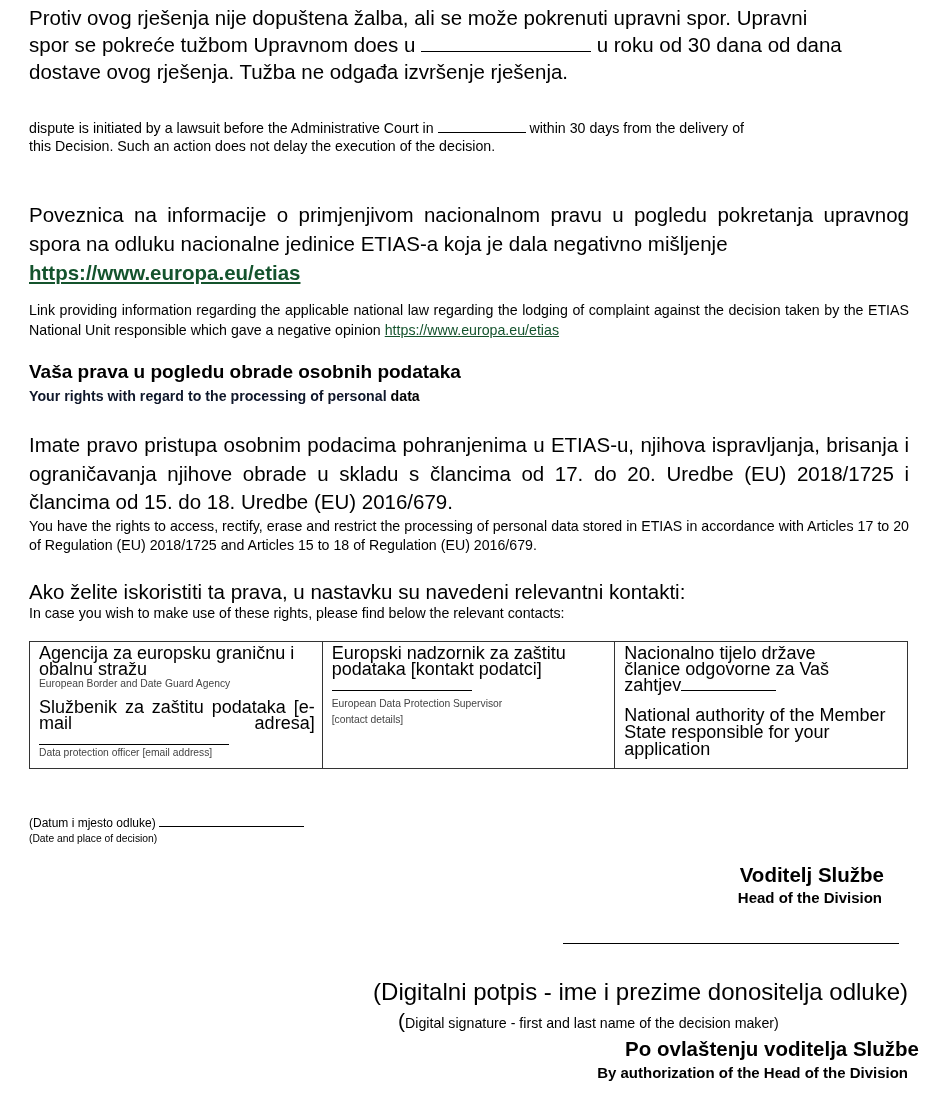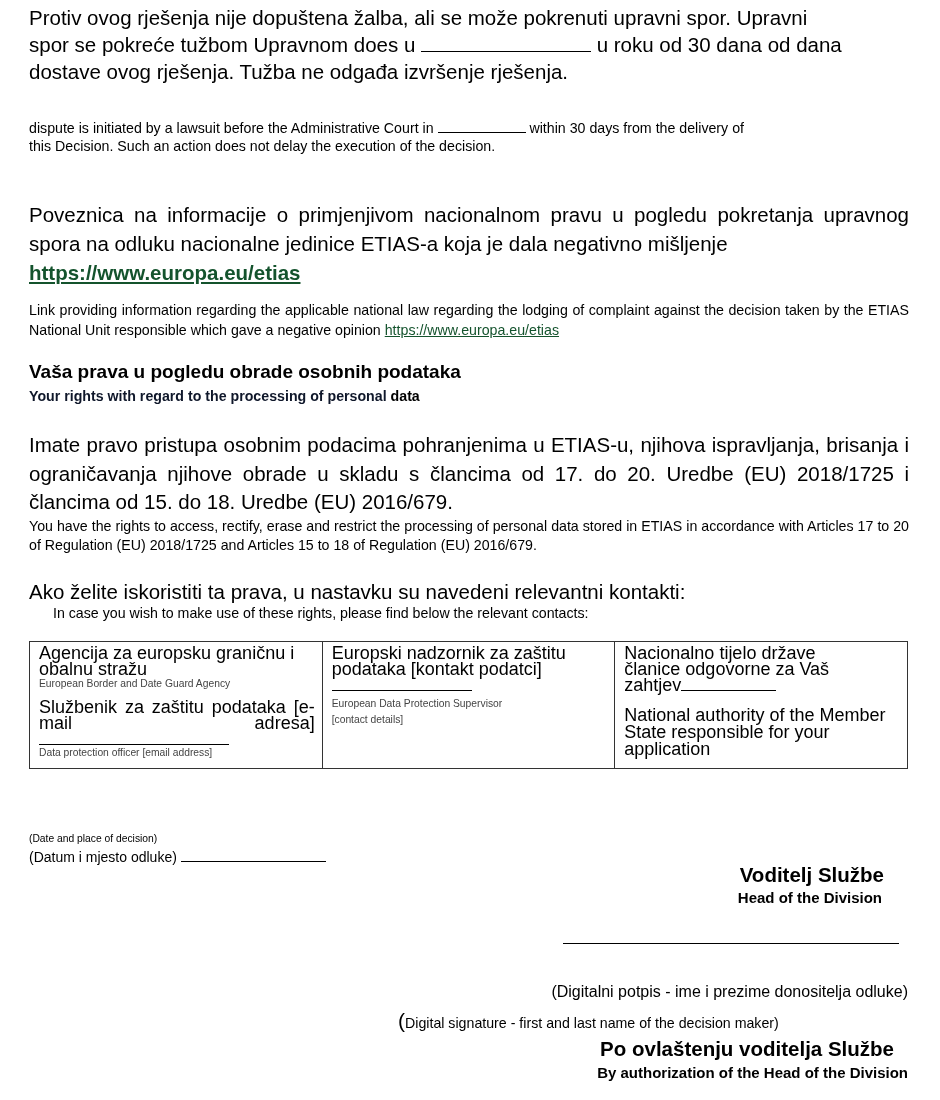--- a/index.html
+++ b/index.html
@@ -54,21 +54,21 @@
 <div class="abs bold" style="left:29px; top:387px; font-size:14.2px; line-height:18px;">
   <span style="color:#0f172a;">Your rights with regard to the processing of personal</span>
   <span>data</span>
 </div>
 
 <div class="abs big justify" style="left:29px; top:431px; width:880px; line-height:28.5px;">Imate pravo pristupa osobnim podacima pohranjenima u ETIAS-u, njihova ispravljanja, brisanja i ograničavanja njihove obrade u skladu s člancima od 17. do 20. Uredbe (EU) 2018/1725 i člancima od 15. do 18. Uredbe (EU) 2016/679.</div>
 
 <div class="abs small justify" style="left:29px; top:517px; width:880px; line-height:19px;">You have the rights to access, rectify, erase and restrict the processing of personal data stored in ETIAS in accordance with Articles 17 to 20 of Regulation (EU) 2018/1725 and Articles 15 to 18 of Regulation (EU) 2016/679.</div>
 
 <div class="abs big" style="left:29px; top:578px;">Ako želite iskoristiti ta prava, u nastavku su navedeni relevantni kontakti:</div>
-<div class="abs small" style="left:29px; top:605px;margin-left:24px;">In case you wish to make use of these rights, please find below the relevant contacts:</div>
+<div class="abs small" style="left:29px; top:605px;">In case you wish to make use of these rights, please find below the relevant contacts:</div>
 
 <table class="contacts">
   <tbody>
       <tr>
     <td>
       <div class="cell-main">Agencija za europsku graničnu i obalnu stražu</div>
       <div class="cell-sub">European Border and Date Guard Agency</div>
       <div class="cell-main justify" style="margin-top:8px;">
         <span>Službenik za zaštitu podataka [e-mail adresa]</span>
         <span class="blank" style="width:190px;"></span>
@@ -87,30 +87,30 @@
       <div class="cell-main" style="width:230px;">
         <span>Nacionalno tijelo države članice odgovorne za Vaš</span><br>
         <span>zahtjev</span><span class="blank" style="width:95px;"></span>
       </div>
       <div class="cell-main" style="margin-top:14px; line-height:17px;">National authority of the Member State responsible for your application</div>
     </td>
   </tr>
 </tbody>
   </table>
 
-<div class="abs" style="left:29px; top:849px; font-size:14px; line-height:16px;">
+<div class="abs" style="left:29px; top:815px; font-size:12px; line-height:16px;">
   <span>(Datum i mjesto odluke)</span>
   <span class="blank" style="width:145px;"></span>
 </div>
 <div class="abs" style="left:29px; top:832px; font-size:10.3px; line-height:13px;">(Date and place of decision)</div>
 
 <div class="abs bold" style="right:56px; top:862px; font-size:20.5px; line-height:26px;">Voditelj Službe</div>
 <div class="abs bold" style="right:58px; top:889px; font-size:15px; line-height:18px;">Head of the Division</div>
 
 <div class="abs" style="left:563px; top:943px; width:336px; border-bottom:1.5px solid #000;"></div>
 
-<div class="abs" style="right:32px; top:979px; font-size:16px; line-height:26px;">(Digitalni potpis - ime i prezime donositelja odluke)</div>
+<div class="abs" style="right:32px; top:979px; font-size:24px; line-height:26px;">(Digitalni potpis - ime i prezime donositelja odluke)</div>
 <div class="abs" style="left:398px; top:1009px; font-size:14.2px; line-height:24px; white-space:nowrap;">
   <span style="font-size:21px;">(</span><span>Digital signature - first and last name of the decision maker)</span>
 </div>
 
-<div class="abs bold" style="right:46px; top:1036px; font-size:20.5px; line-height:26px;text-align:center;">Po ovlaštenju voditelja Službe</div>
+<div class="abs bold" style="right:21px; top:1036px; font-size:20.5px; line-height:26px;text-align:center;">Po ovlaštenju voditelja Službe</div>
 <div class="abs bold" style="right:32px; top:1064px; font-size:15px; line-height:18px;">By authorization of the Head of the Division</div>
 
 </body></html>

